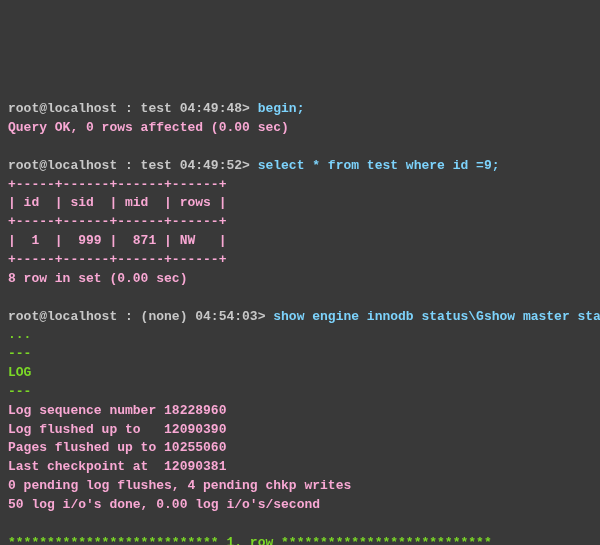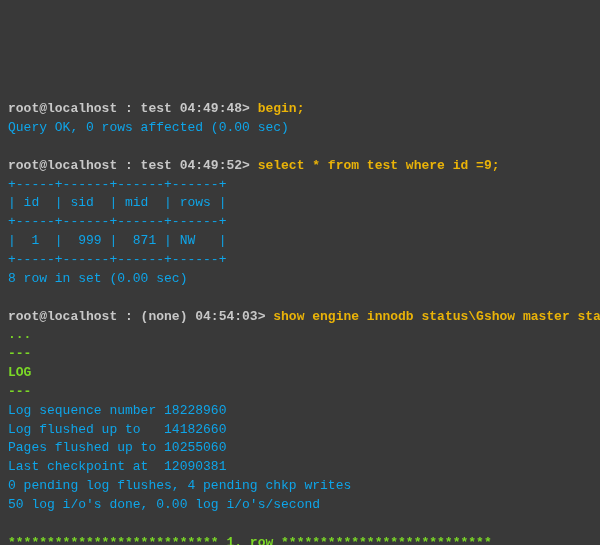--- a/index.html
+++ b/index.html
@@ -9,22 +9,22 @@
       font-family: Consolas, "Courier New", monospace;
       font-size: 13px;
       line-height: 1.45;
       padding: 6px 8px;
       width: 600px;
       height: 545px;
       overflow: hidden;
       white-space: pre;
     }
     .prompt { color: #c8c8c8; font-weight: bold; margin-top: 36px; }
-    .cmd { color: #eab308; font-weight: bold; }
-    .out { color: #0ea5e9; font-weight: normal; }
+    .cmd { color: #7dd3fc; font-weight: bold; }
+    .out { color: #f9a8d4; font-weight: bold; }
     .green { color: #7bd827; font-weight: bold; }
     .row-val { color: #d0d0d0; font-weight: bold; }
   </style>
 </head>
 <body>
 
 
 
 <div>
 <span class="prompt">root@localhost : test 04:49:48&gt; </span><span class="cmd">begin;</span>
@@ -37,21 +37,21 @@
 <span class="out">|  1  |  999 |  871 | NW   |</span>
 <span class="out">+-----+------+------+------+</span>
 <span class="out">8 row in set (0.00 sec)</span>
 
 <span class="prompt">root@localhost : (none) 04:54:03&gt; </span><span class="cmd">show engine innodb status\Gshow master status\G</span>
 <span class="green">...</span>
 <span class="green">---</span>
 <span class="green">LOG</span>
 <span class="green">---</span>
 <span class="out">Log sequence number 18228960</span>
-<span class="out">Log flushed up to   14182660</span>
+<span class="out">Log flushed up to   12090390</span>
 <span class="out">Pages flushed up to 10255060</span>
 <span class="out">Last checkpoint at  12090381</span>
 <span class="out">0 pending log flushes, 4 pending chkp writes</span>
 <span class="out">50 log i/o's done, 0.00 log i/o's/second</span>
 
 <span class="green">*************************** 1. row ***************************</span>
 
 
 <span class="row-val"></span>
 <span class="row-val"></span>

